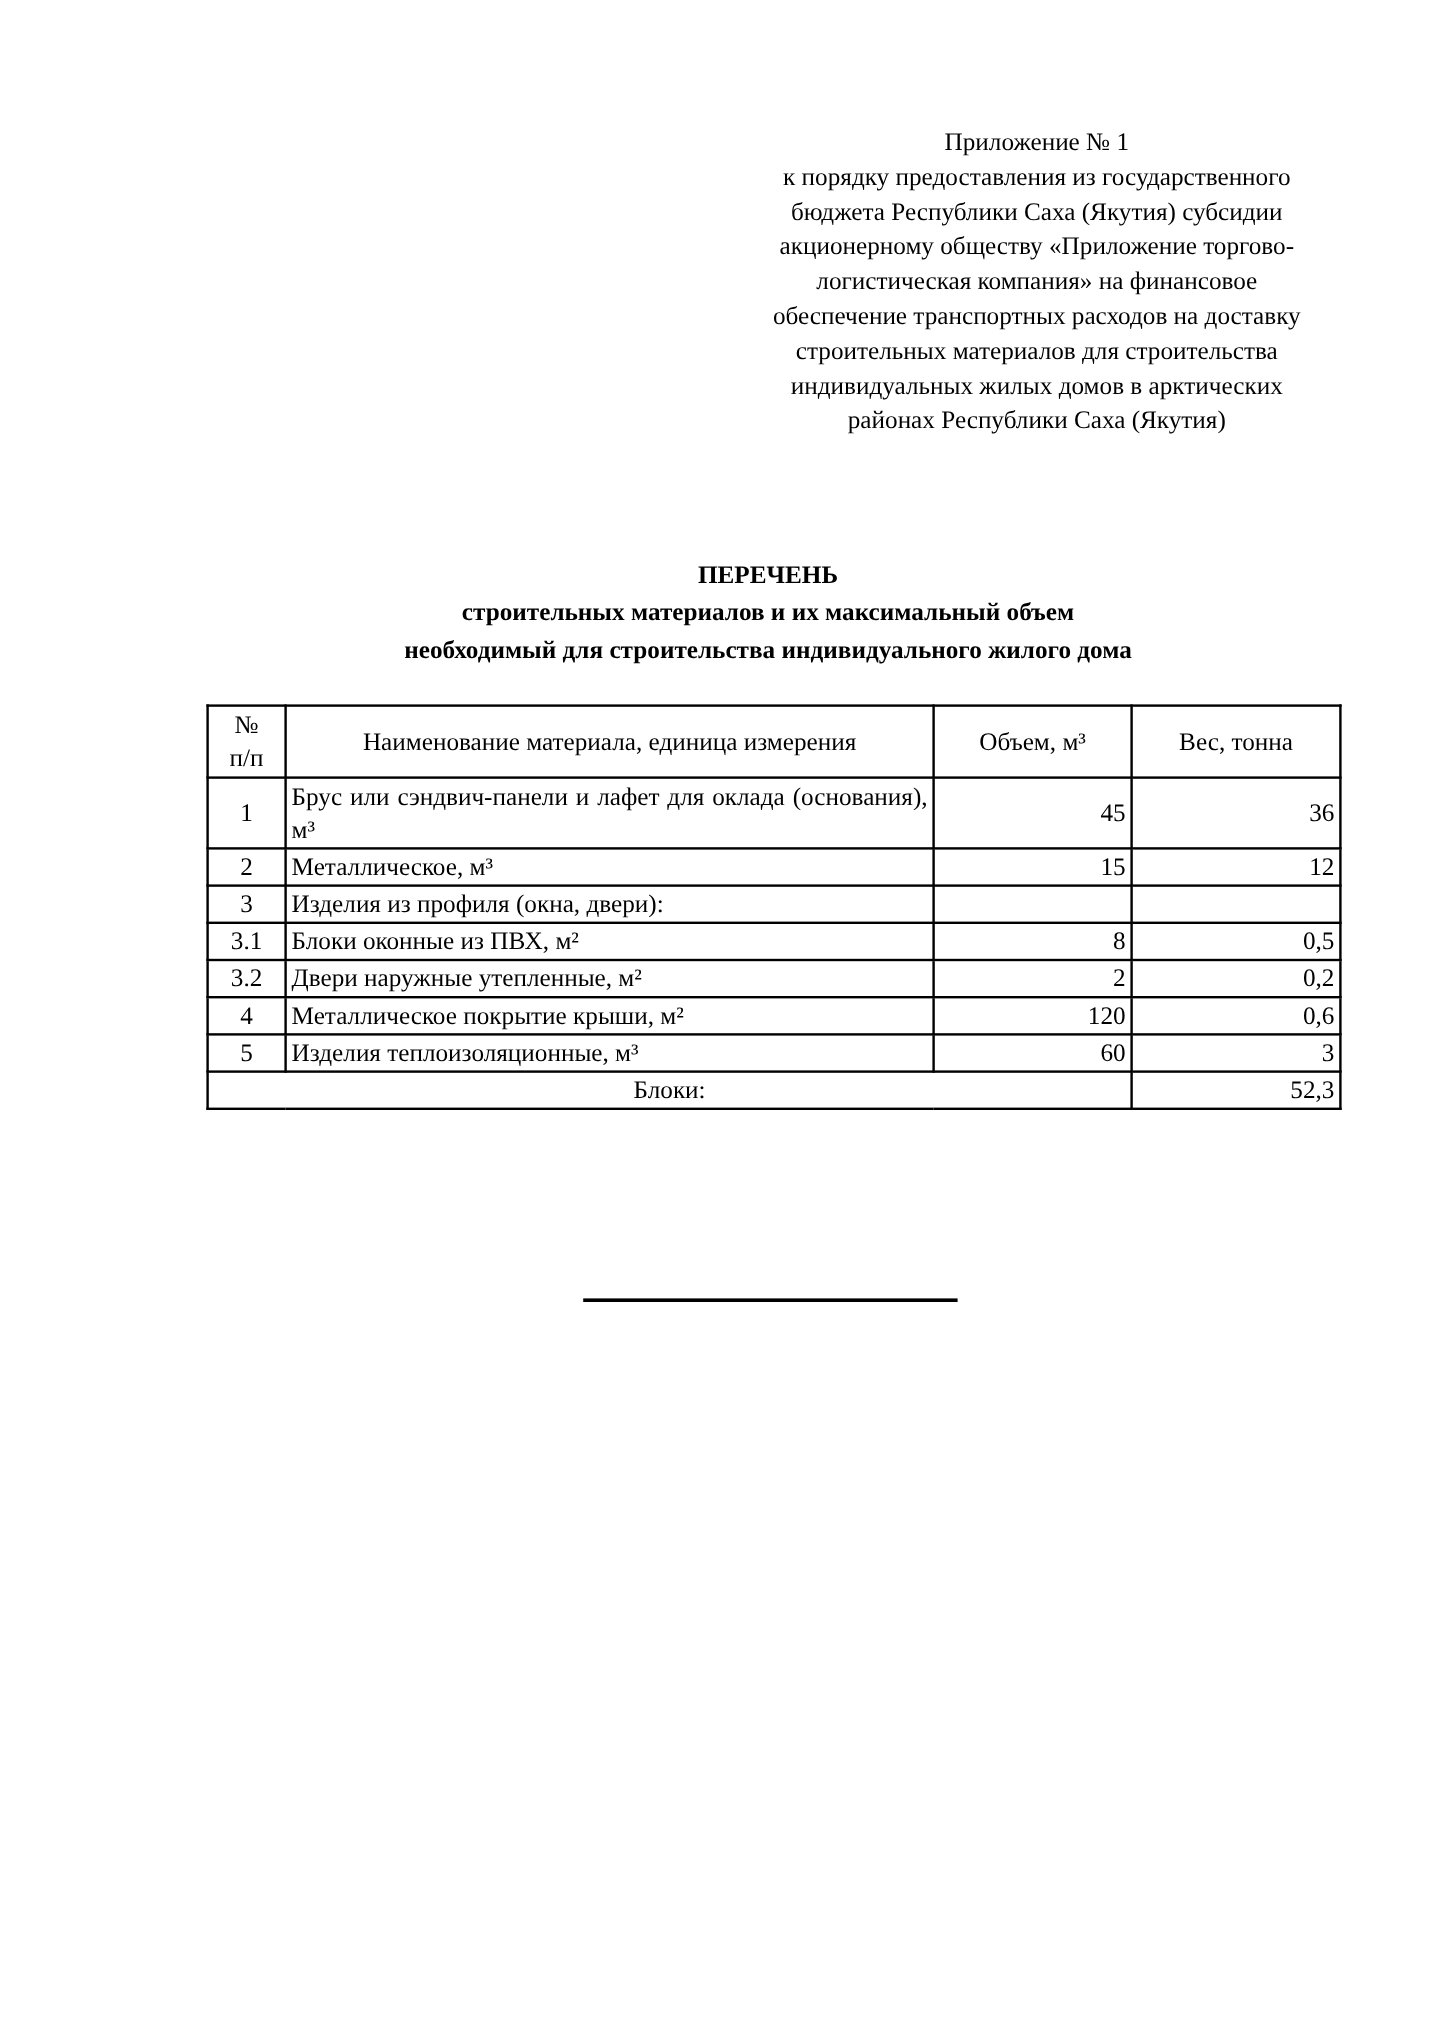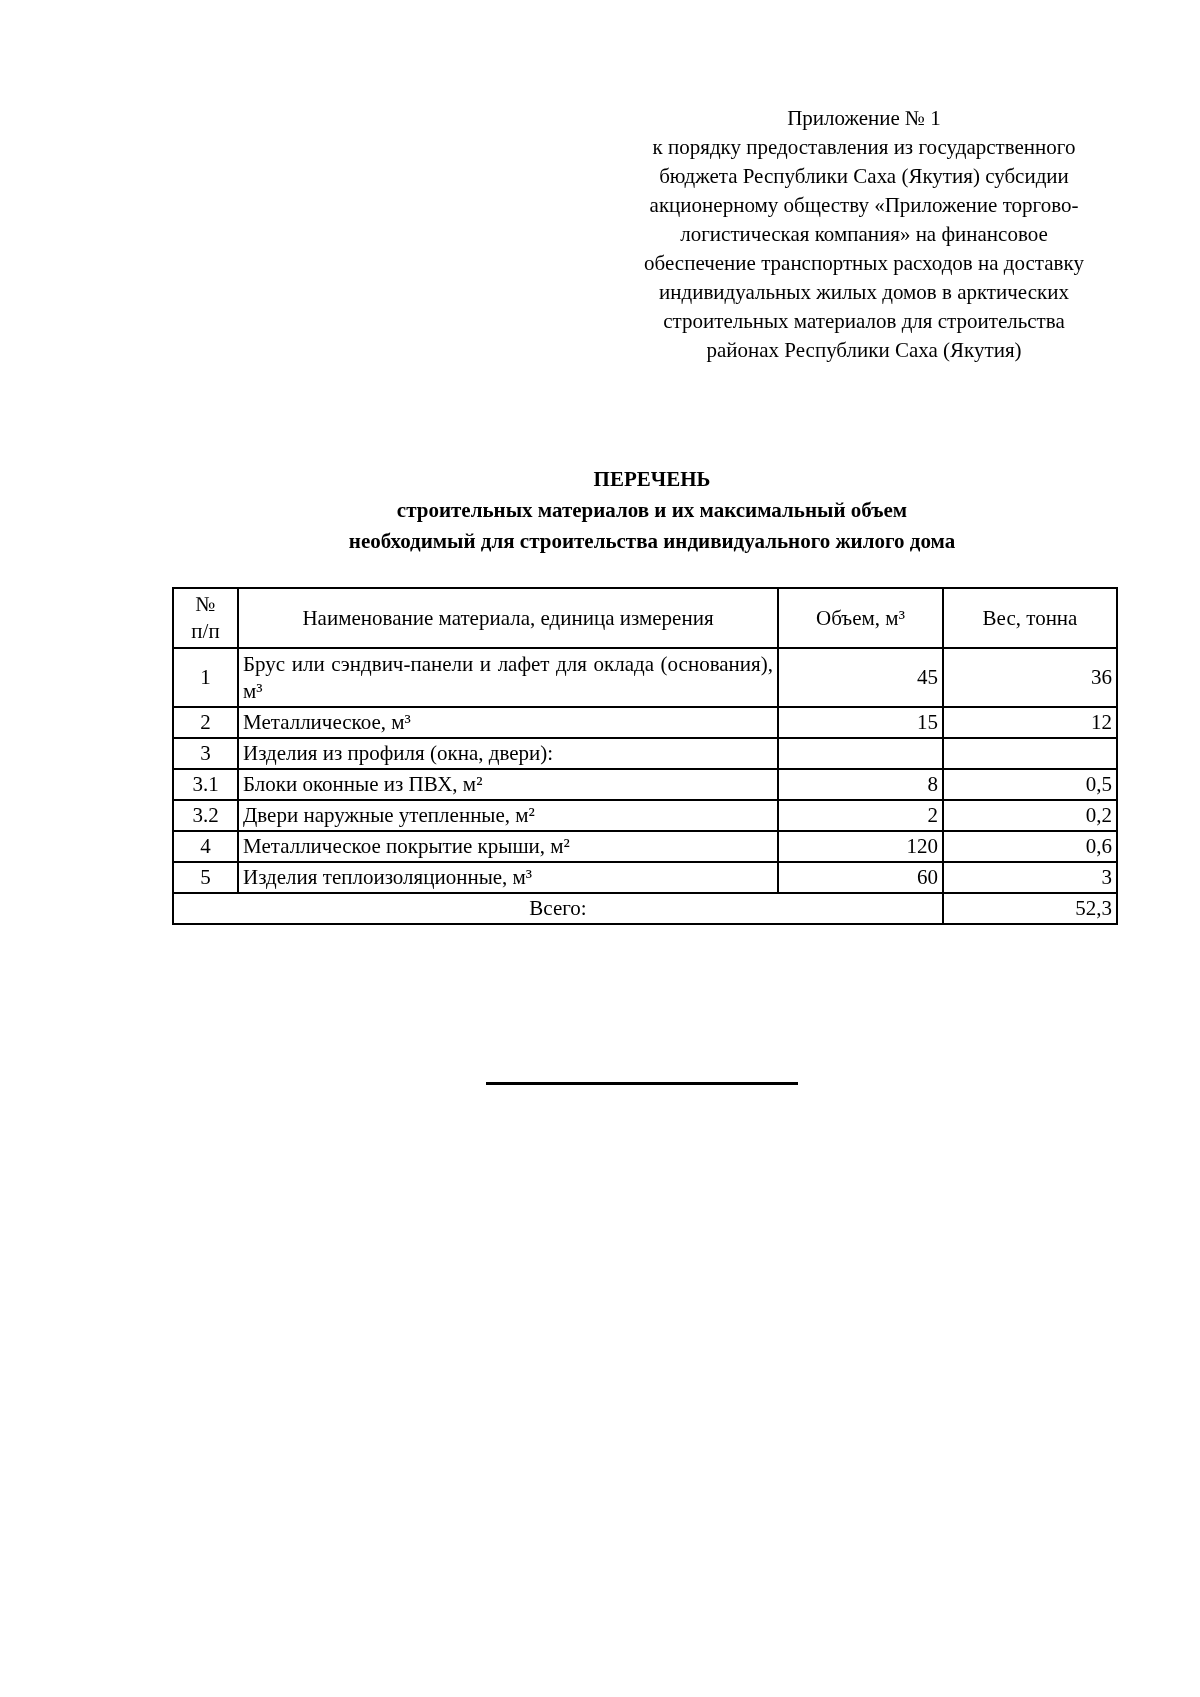--- a/index.html
+++ b/index.html
@@ -29,21 +29,21 @@
     width: 578px;
     text-align: center;
     font-size: 21px;
     line-height: 29px;
     white-space: nowrap;
   }
 
   
   .doc-title {
     position: absolute;
-    left: 180px;
+    left: 168px;
     top: 464px;
     width: 944px;
     text-align: center;
     font-weight: bold;
     font-size: 21px;
     line-height: 31px;
   }
 
   
   table.materials {
@@ -103,22 +103,22 @@
 
 <div class="page">
 
   <div class="appendix">
     <div>Приложение № 1</div>
     <div>к порядку предоставления из государственного</div>
     <div>бюджета Республики Саха (Якутия) субсидии</div>
     <div>акционерному обществу «Приложение торгово-</div>
     <div>логистическая компания» на финансовое</div>
     <div>обеспечение транспортных расходов на доставку</div>
+    <div>строительных материалов для строительства</div>
     <div>индивидуальных жилых домов в арктических</div>
-    <div>строительных материалов для строительства</div>
     <div>районах Республики Саха (Якутия)</div>
   </div>
 
   <div class="doc-title">
     <div>ПЕРЕЧЕНЬ</div>
     <div>строительных материалов и их максимальный объем</div>
     <div>необходимый для строительства индивидуального жилого дома</div>
   </div>
 
   <table class="materials">
@@ -176,21 +176,21 @@
         <td class="cell-val">120</td>
         <td class="cell-val">0,6</td>
       </tr>
       <tr class="row-std">
         <td class="cell-num">5</td>
         <td class="cell-name">Изделия теплоизоляционные, м³</td>
         <td class="cell-val">60</td>
         <td class="cell-val">3</td>
       </tr>
       <tr class="row-std">
-        <td class="cell-total-label" colspan="3">Всего:</td>
+        <td class="cell-total-label" colspan="3">Блоки:</td>
         <td class="cell-val">52,3</td>
       </tr>
     </tbody>
   </table>
 
   <div class="sig-line"></div>
 
 </div>
 
 </body></html>

